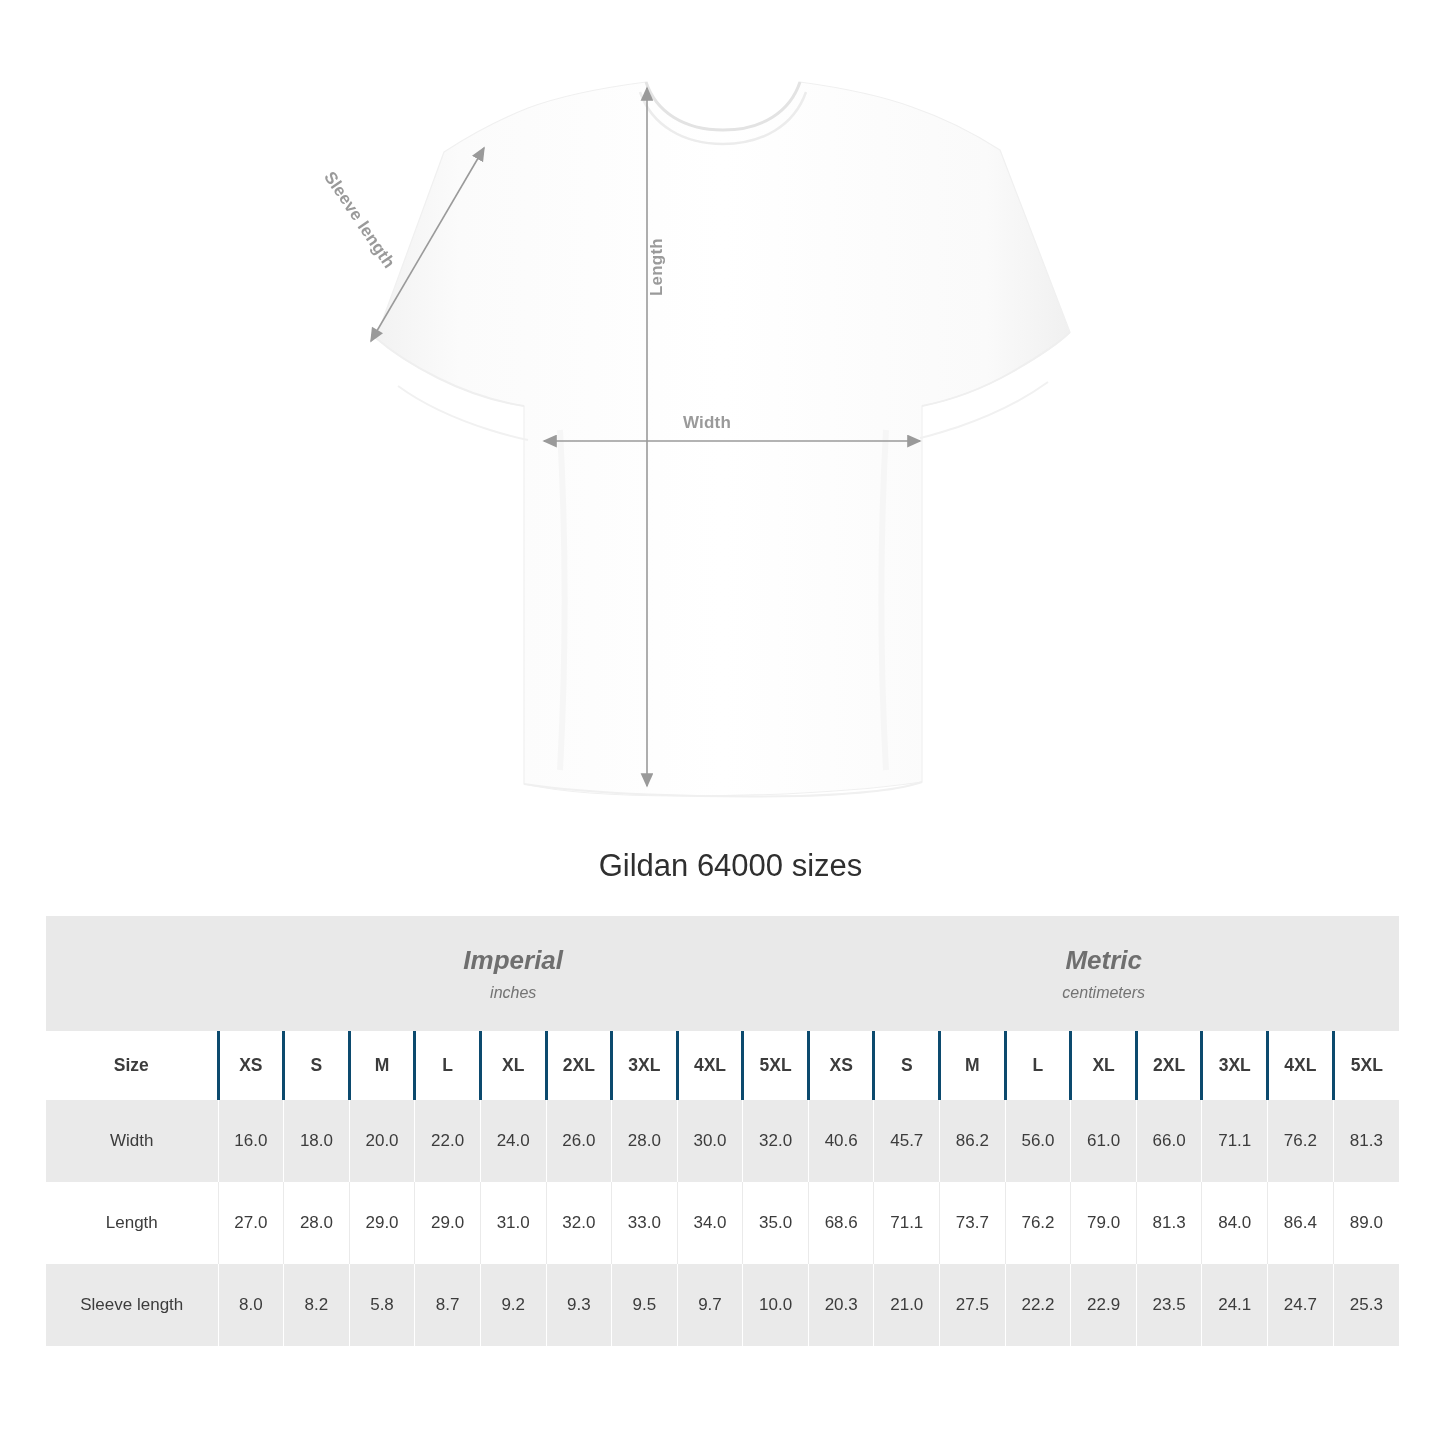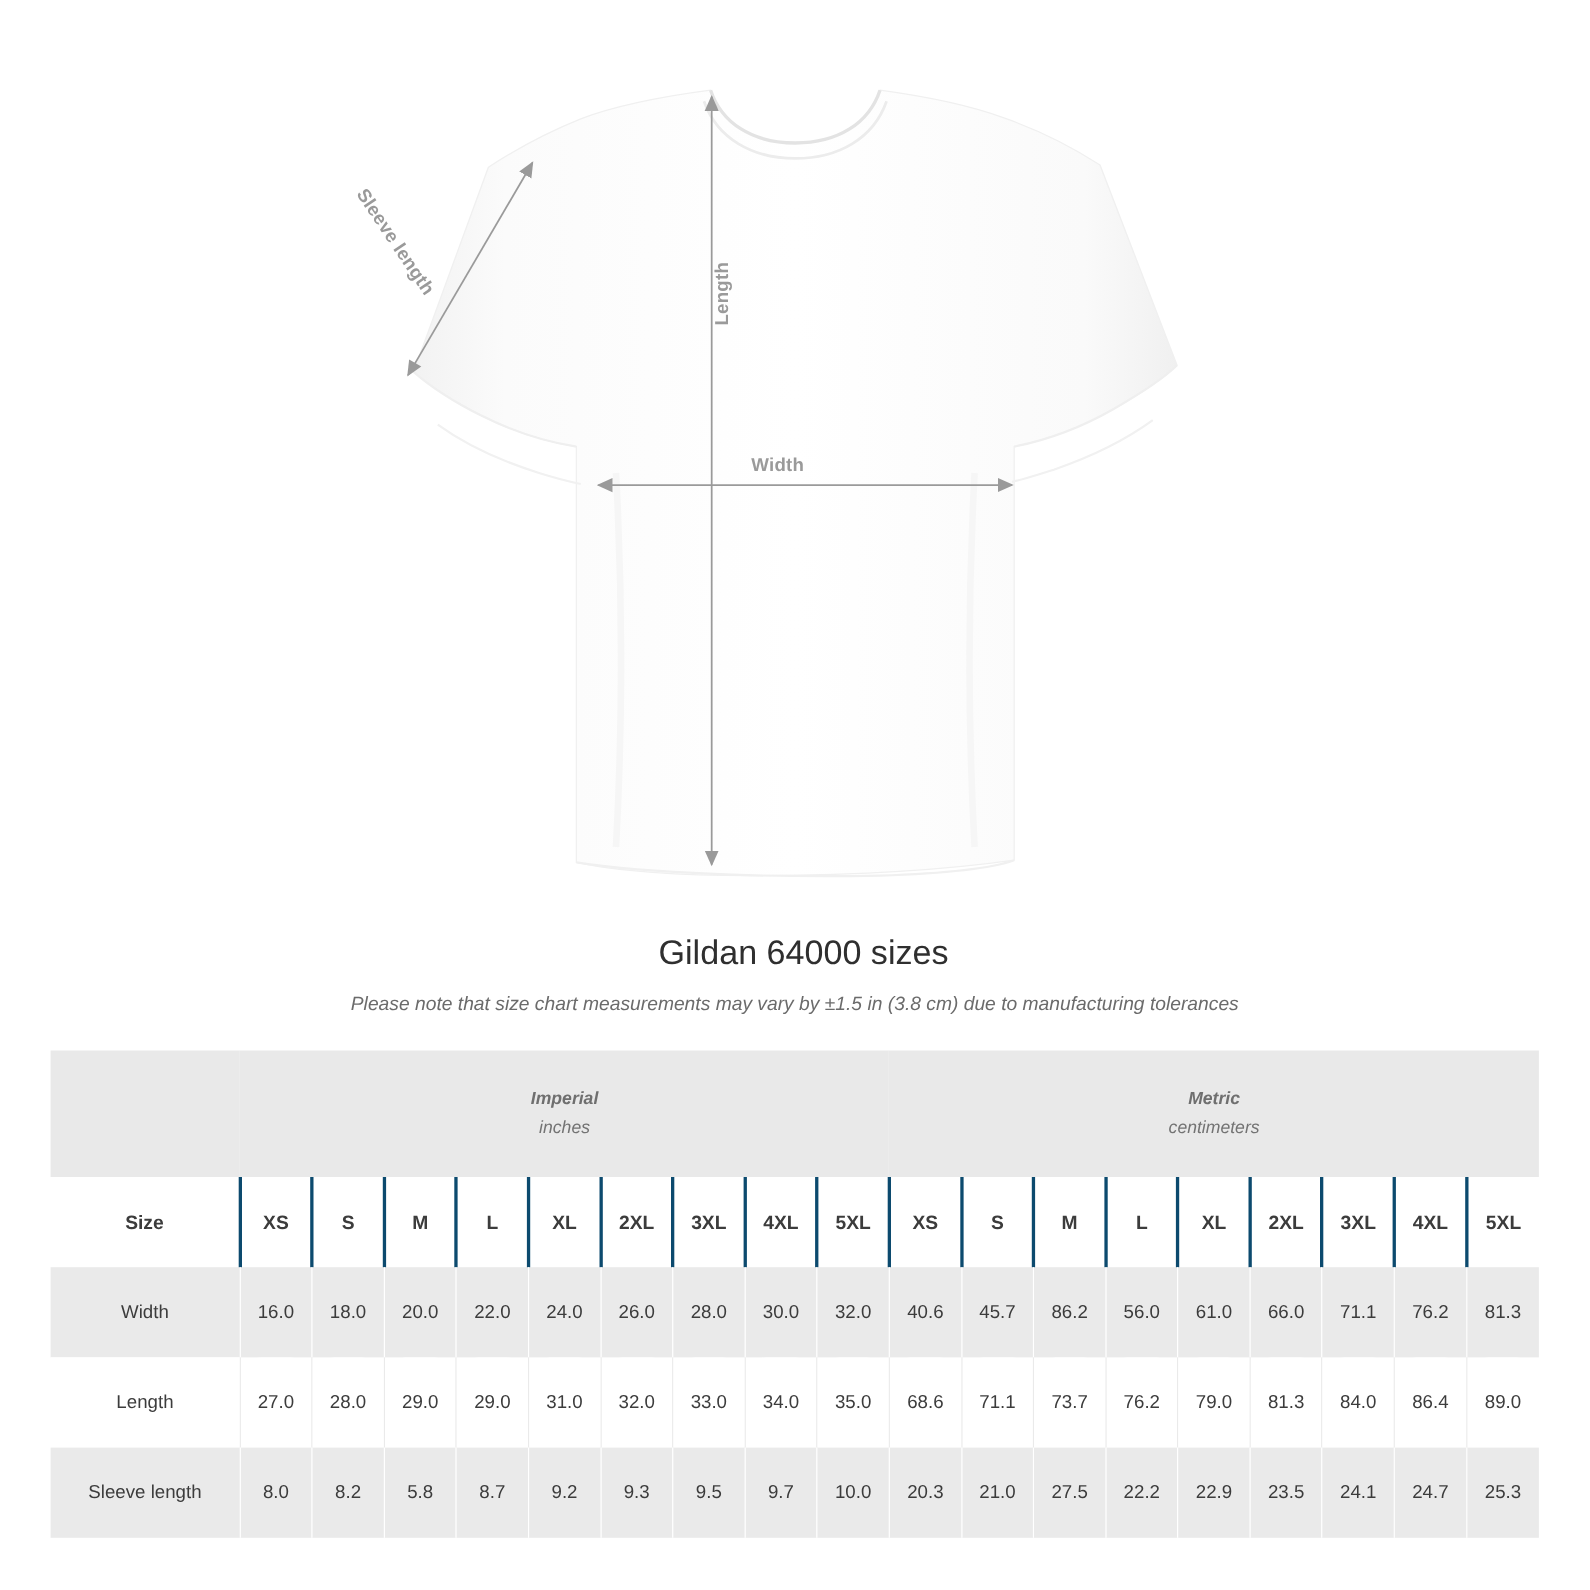--- a/index.html
+++ b/index.html
@@ -88,39 +88,39 @@
     margin: 0;
     text-align: center;
     vertical-align: middle;
     font-weight: normal;
   }
   .unit-head {
     background: #e9e9e9;
     height: 115px;
   }
   .unit-head .unit-name {
-    font-size: 16px;
+    font-size: 26px;
     font-style: italic;
     font-weight: bold;
     color: #6f6f6f;
     line-height: 1.2;
   }
   .unit-head .unit-sub {
     font-size: 16px;
     font-style: italic;
     color: #737373;
     margin-top: 8px;
   }
   .row-label {
     font-weight: bold;
     font-size: 17px;
     color: #3c3c3c;
   }
   tr.header-row td {
-    height: 82px;
+    height: 69px;
     font-size: 17.5px;
     font-weight: bold;
     color: #3c3c3c;
     background: #ffffff;
   }
   tr.band-dark td {
     background: #eaeaea;
     height: 82px;
     font-size: 17px;
     color: #3c3c3c;
@@ -202,21 +202,20 @@
       <line x1="544" y1="441" x2="920" y2="441" stroke="#9a9a9a" stroke-width="1.6" marker-start="url(#arrow-start)" marker-end="url(#arrow-end)"></line>
       <line x1="371" y1="341" x2="484" y2="148" stroke="#9a9a9a" stroke-width="1.6" marker-start="url(#arrow-start)" marker-end="url(#arrow-end)"></line>
     </svg>
 
     <div class="dim-label sleeve">Sleeve length</div>
     <div class="dim-label length">Length</div>
     <div class="dim-label width">Width</div>
   </div>
 
   <div class="heading">Gildan 64000 sizes</div>
-  <div class="subheading">Please note that size chart measurements may vary by ±1.5 in (3.8 cm) due to manufacturing tolerances</div>
 
   <div class="table-wrap">
     <table class="size-table">
       <colgroup>
         <col class="col-label">
         <col class="col-val">
           <col class="col-val">
           <col class="col-val">
           <col class="col-val">
           <col class="col-val">

